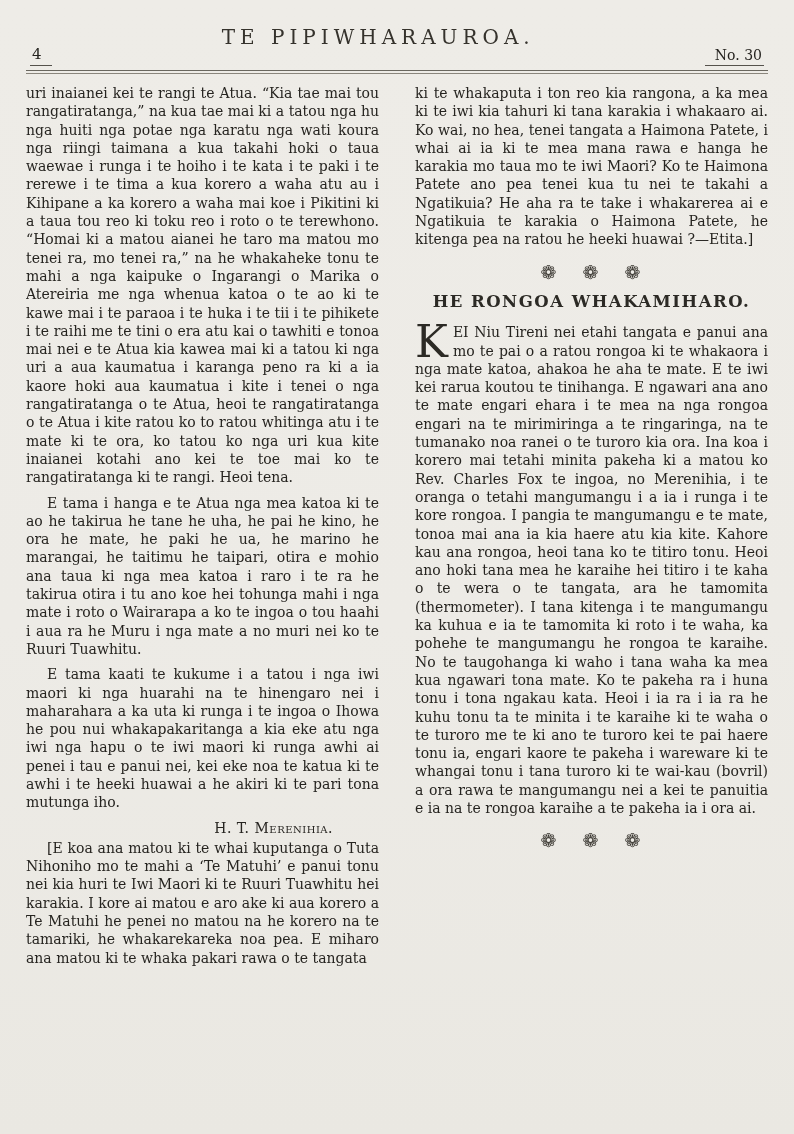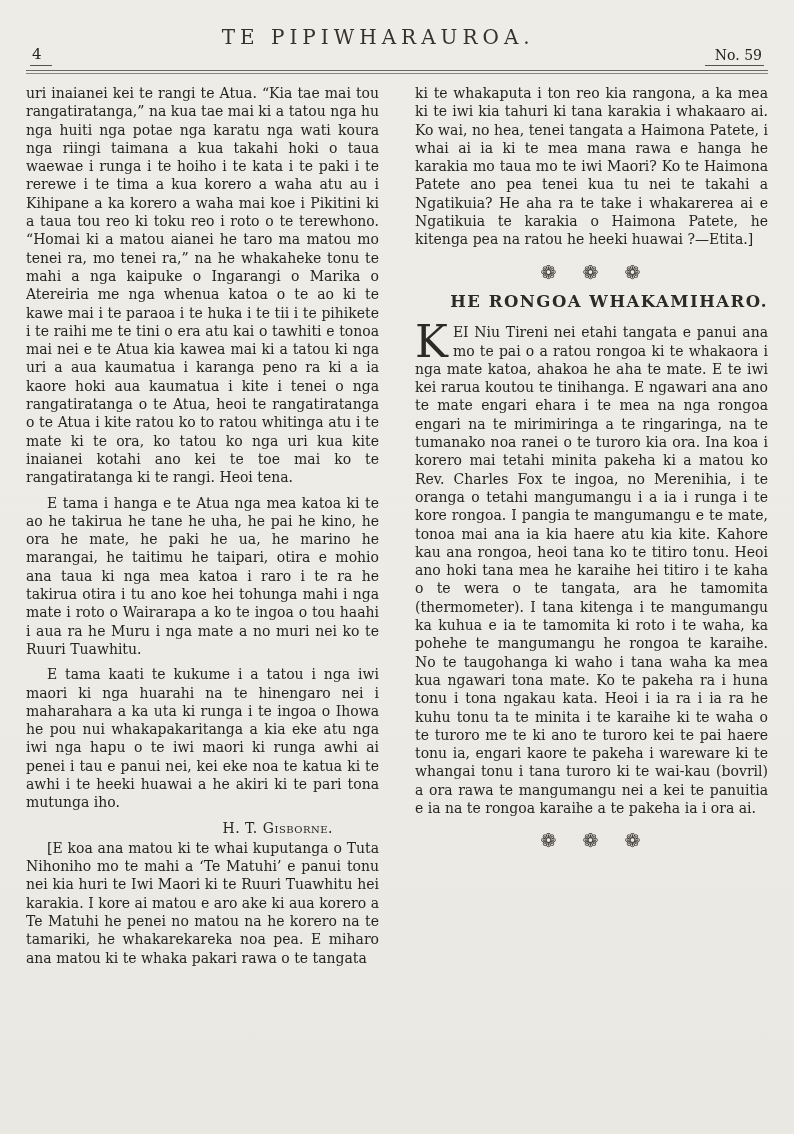--- a/index.html
+++ b/index.html
@@ -77,21 +77,21 @@
   .ornament {
     text-align: center;
     font-size: 19px;
     color: #3a3731;
     word-spacing: 16px;
     margin: 14px 0 12px 0;
     letter-spacing: 2px;
   }
   .article-title {
     margin: 4px 0 12px 0;
-    text-align: right;
+    text-align: center;
     font-size: 16.5px;
     font-weight: bold;
     letter-spacing: 1.5px;
     color: #2c2a25;
   }
   .dropcap {
     float: left;
     font-size: 44px;
     line-height: 34px;
     padding: 2px 5px 0 0;
@@ -99,31 +99,31 @@
   }
 </style>
 </head>
 <body>
 
 <div class="page">
 
   <header class="masthead">
     <span class="page-num">4</span>
     <h1 class="masthead-title">TE PIPIWHARAUROA.</h1>
-    <span class="issue-num">No. 59</span>
+    <span class="issue-num">No. 30</span>
   </header>
   <div class="head-rule"></div>
 
   <main class="columns">
 
     <section class="col">
       <p class="noindent">uri inaianei kei te rangi te Atua. “Kia tae mai tou rangatiratanga,” na kua tae mai ki a tatou nga hu nga huiti nga potae nga karatu nga wati koura nga riingi taimana a kua takahi hoki o taua waewae i runga i te hoiho i te kata i te paki i te rerewe i te tima a kua korero a waha atu au i Kihipane a ka korero a waha mai koe i Pikitini ki a taua tou reo ki toku reo i roto o te terewhono. “Homai ki a matou aianei he taro ma matou mo tenei ra, mo tenei ra,” na he whakaheke tonu te mahi a nga kaipuke o Ingarangi o Marika o Atereiria me nga whenua katoa o te ao ki te kawe mai i te paraoa i te huka i te tii i te pihikete i te raihi me te tini o era atu kai o tawhiti e tonoa mai nei e te Atua kia kawea mai ki a tatou ki nga uri a aua kaumatua i karanga peno ra ki a ia kaore hoki aua kaumatua i kite i tenei o nga rangatiratanga o te Atua, heoi te rangatiratanga o te Atua i kite ratou ko to ratou whitinga atu i te mate ki te ora, ko tatou ko nga uri kua kite inaianei kotahi ano kei te toe mai ko te rangatiratanga ki te rangi. Heoi tena.</p>
       <p>E tama i hanga e te Atua nga mea katoa ki te ao he takirua he tane he uha, he pai he kino, he ora he mate, he paki he ua, he marino he marangai, he taitimu he taipari, otira e mohio ana taua ki nga mea katoa i raro i te ra he takirua otira i tu ano koe hei tohunga mahi i nga mate i roto o Wairarapa a ko te ingoa o tou haahi i aua ra he Muru i nga mate a no muri nei ko te Ruuri Tuawhitu.</p>
       <p>E tama kaati te kukume i a tatou i nga iwi maori ki nga huarahi na te hinengaro nei i maharahara a ka uta ki runga i te ingoa o Ihowa he pou nui whakapakaritanga a kia eke atu nga iwi nga hapu o te iwi maori ki runga awhi ai penei i tau e panui nei, kei eke noa te katua ki te awhi i te heeki huawai a he akiri ki te pari tona mutunga iho.</p>
-      <p class="signature">H. T. Gisborne.</p>
+      <p class="signature">H. T. Merenihia.</p>
       <p>[E koa ana matou ki te whai kuputanga o Tuta Nihoniho mo te mahi a ‘Te Matuhi’ e panui tonu nei kia huri te Iwi Maori ki te Ruuri Tuawhitu hei karakia.  I kore ai matou e aro ake ki aua korero a Te Matuhi he penei no matou na he korero na te tamariki, he whakarekareka noa pea.  E miharo ana matou ki te whaka pakari rawa o te tangata</p>
     </section>
 
     <section class="col">
       <p class="noindent">ki te whakaputa i ton reo kia rangona, a ka mea ki te iwi kia tahuri ki tana karakia i whakaaro ai.  Ko wai, no hea, tenei tangata a Haimona Patete, i whai ai ia ki te mea mana rawa e hanga he karakia mo taua mo te iwi Maori?  Ko te Haimona Patete ano pea tenei kua tu nei te takahi a Ngatikuia?  He aha ra te take i whakarerea ai e Ngatikuia te karakia o Haimona Patete, he kitenga pea na ratou he heeki huawai ?—Etita.]</p>
       <div class="ornament">❁ ❁ ❁</div>
       <h2 class="article-title">HE RONGOA WHAKAMIHARO.</h2>
       <p class="noindent"><span class="dropcap">K</span><span>EI Niu Tireni nei etahi tangata e panui ana mo te pai o a ratou rongoa ki te whakaora i nga mate katoa, ahakoa he aha te mate.  E te iwi kei rarua koutou te tinihanga.  E ngawari ana ano te mate engari ehara i te mea na nga rongoa engari na te mirimiringa a te ringaringa, na te tumanako noa ranei o te turoro kia ora.  Ina koa i korero mai tetahi minita pakeha ki a matou ko Rev. Charles Fox te ingoa, no Merenihia, i te oranga o tetahi mangumangu i a ia i runga i te kore rongoa.  I pangia te mangumangu e te mate, tonoa mai ana ia kia haere atu kia kite.  Kahore kau ana rongoa, heoi tana ko te titiro tonu.  Heoi ano hoki tana mea he karaihe hei titiro i te kaha o te wera o te tangata, ara he tamomita (thermometer).  I tana kitenga i te mangumangu ka kuhua e ia te tamomita ki roto i te waha, ka pohehe te mangumangu he rongoa te karaihe.  No te taugohanga ki waho i tana waha ka mea kua ngawari tona mate.  Ko te pakeha ra i huna tonu i tona ngakau kata.  Heoi i ia ra i ia ra he kuhu tonu ta te minita i te karaihe ki te waha o te turoro me te ki ano te turoro kei te pai haere tonu ia, engari kaore te pakeha i wareware ki te whangai tonu i tana turoro ki te wai-kau (bovril) a ora rawa te mangumangu nei a kei te panuitia e ia na te rongoa karaihe a te pakeha ia i ora ai.</span></p>
       <div class="ornament">❁ ❁ ❁</div>
     </section>

